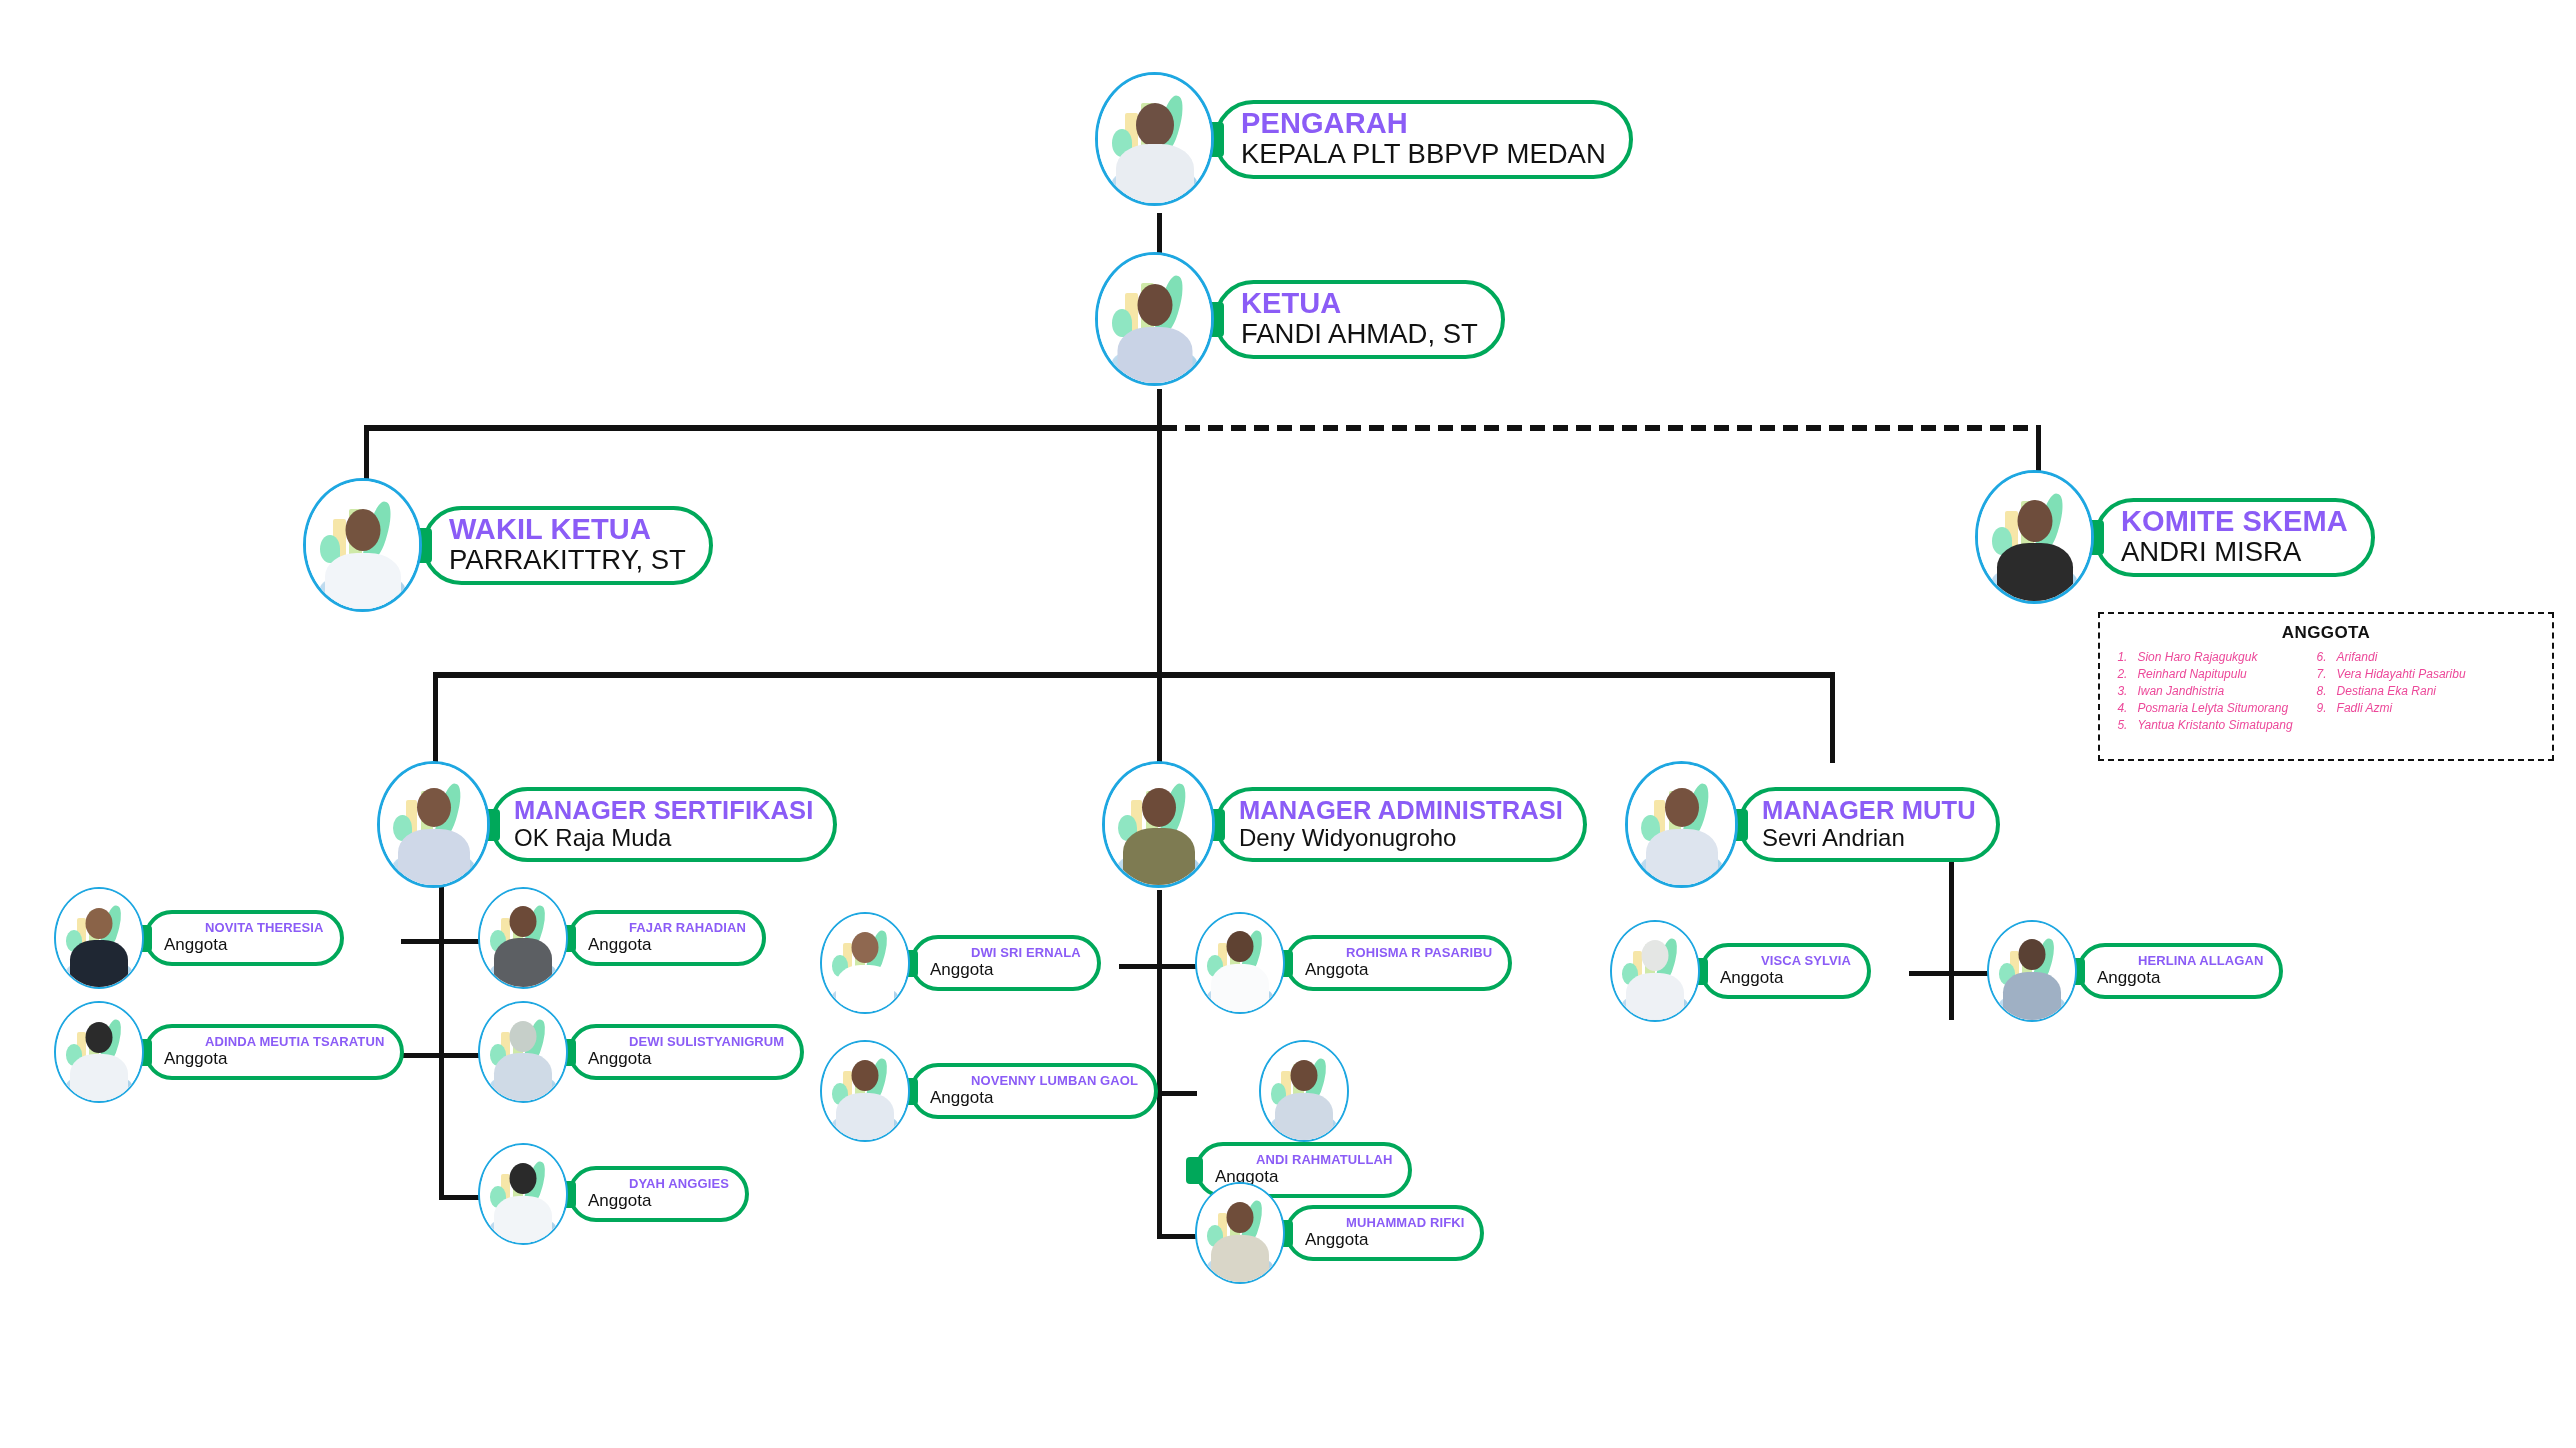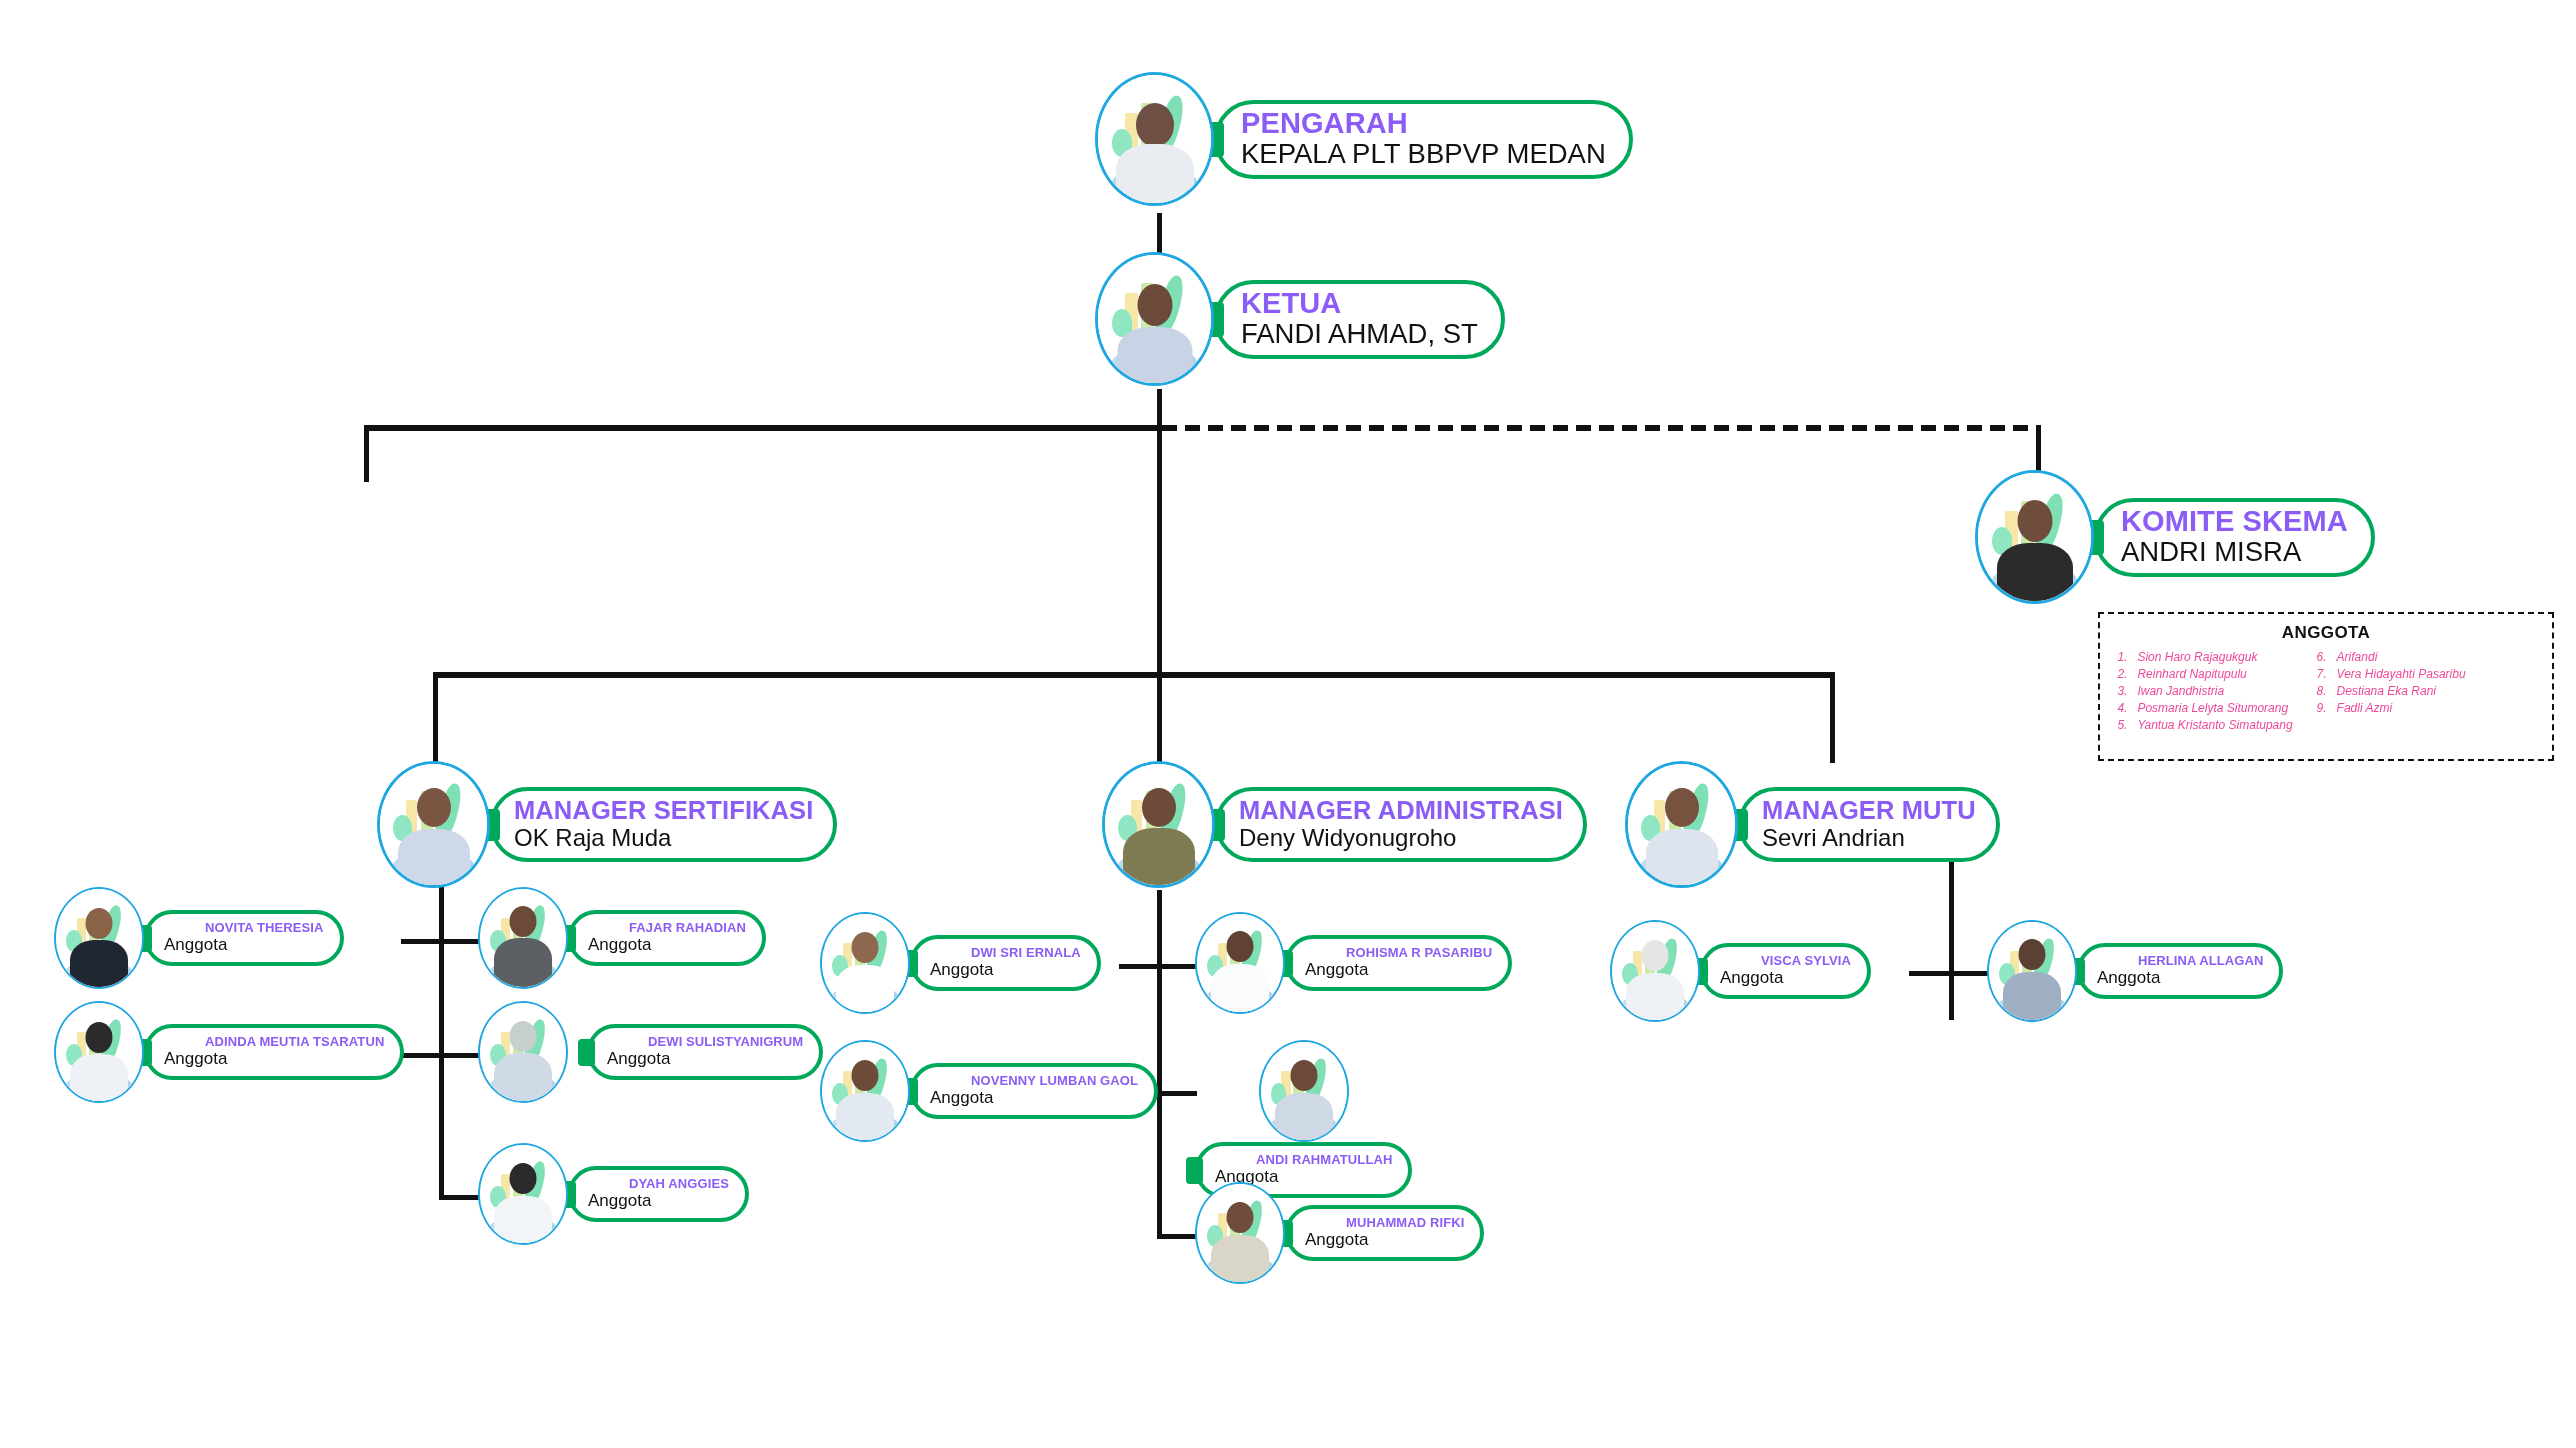--- a/index.html
+++ b/index.html
@@ -172,20 +172,36 @@
         <div class="sh ring"></div>
       <div class="head" style="width:35px;height:42px;top:23%;background:#6b4a3a;"></div>
       <div class="torso" style="width:75px;height:44%;background:#c9d3e6;"></div>
     </div>
     <div class="pill h-big">
       <div class="t1">KETUA</div>
       <div class="t2">FANDI AHMAD, ST</div>
     </div>
   </div>
 
+  <div class="node big" style="left:303px;top:478px;">
+    <div class="avatar">
+      <div class="bg"></div>
+        <div class="sh bar1"></div>
+        <div class="sh bar2"></div>
+      <div class="sh leaf"></div>
+        <div class="sh blob"></div>
+        <div class="sh ring"></div>
+      <div class="head" style="width:35px;height:42px;top:22%;background:#74533f;"></div>
+      <div class="torso" style="width:76px;height:44%;background:#f2f5f9;"></div>
+    </div>
+    <div class="pill h-big">
+      <div class="t1">WAKIL KETUA</div>
+      <div class="t2">PARRAKITTRY, ST</div>
+    </div>
+  </div>
 
   <div class="node big" style="left:1975px;top:470px;">
     <div class="avatar">
       <div class="bg"></div>
         <div class="sh bar1"></div>
         <div class="sh bar2"></div>
       <div class="sh leaf"></div>
         <div class="sh blob"></div>
         <div class="sh ring"></div>
       <div class="head" style="width:35px;height:42px;top:21%;background:#6e4d3c;"></div>
@@ -311,21 +327,21 @@
         <div class="sh ring"></div>
       <div class="head" style="width:27px;height:31px;top:17%;background:#6c4a38;"></div>
       <div class="torso" style="width:58px;height:50%;background:#5c5f63;"></div>
     </div>
     <div class="pill h-sml">
       <div class="t1">FAJAR RAHADIAN</div>
       <div class="t2">Anggota</div>
     </div>
   </div>
 
-  <div class="node sml" style="left:478px;top:1001px;gap:19px;">
+  <div class="node sml" style="left:478px;top:1001px;">
     <div class="avatar">
       <div class="bg"></div>
         <div class="sh bar1"></div>
         <div class="sh bar2"></div>
       <div class="sh leaf"></div>
         <div class="sh blob"></div>
         <div class="sh ring"></div>
       <div class="head" style="width:27px;height:31px;top:18%;background:#c6cfc9;"></div>
       <div class="torso" style="width:58px;height:49%;background:#cfdae6;"></div>
     </div>

